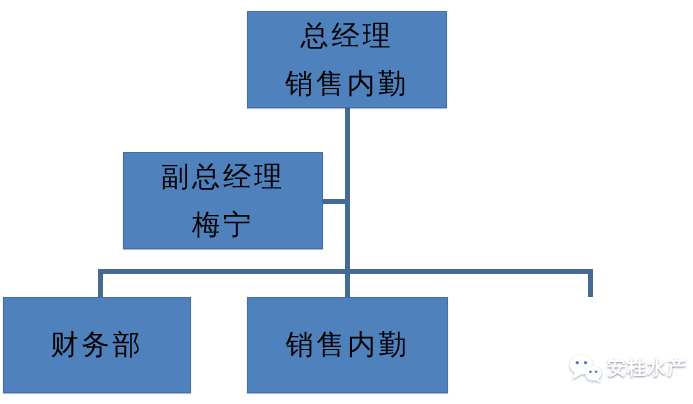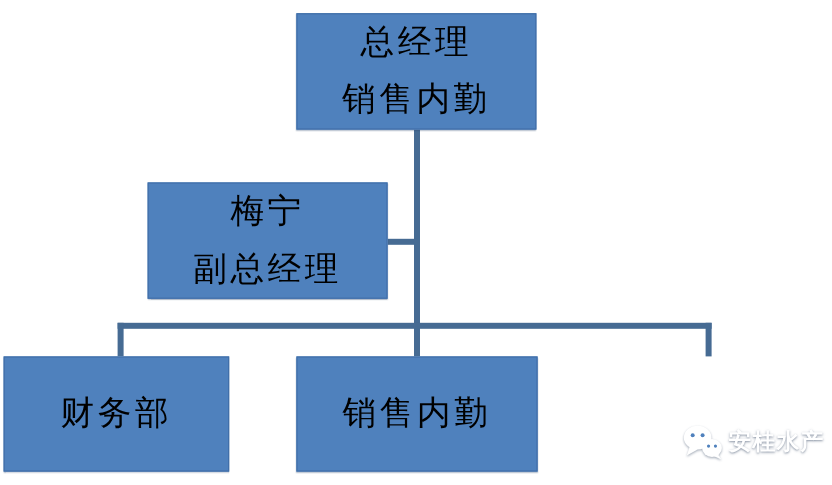--- a/index.html
+++ b/index.html
@@ -48,22 +48,22 @@
   <div class="line" id="l-drop-left"></div>
   <div class="line" id="l-drop-right"></div>
   <div class="line" id="l-dgm-link"></div>
 
   <div class="node two-line" id="n-gm">
     <div>总经理</div>
     <div>销售内勤</div>
   </div>
 
   <div class="node two-line" id="n-dgm">
+    <div>副总经理</div>
     <div>梅宁</div>
-    <div>副总经理</div>
   </div>
 
   <div class="node" id="n-fin">
     <div>财务部</div>
   </div>
 
   <div class="node" id="n-so">
     <div>销售内勤</div>
   </div>
 

